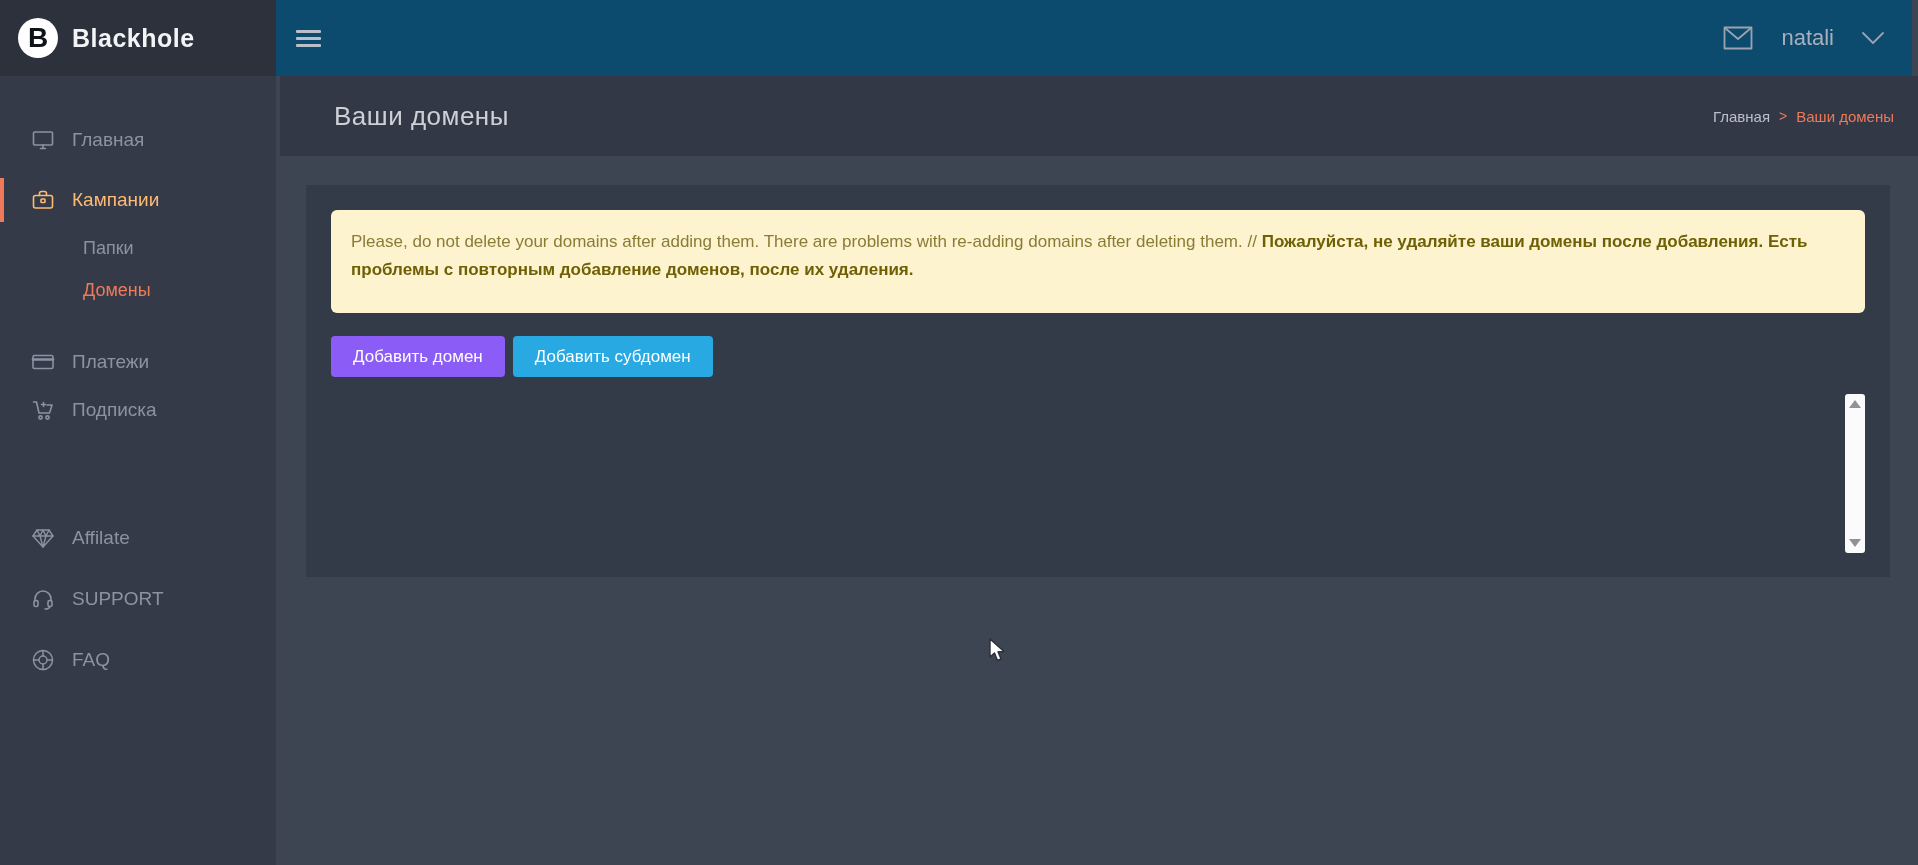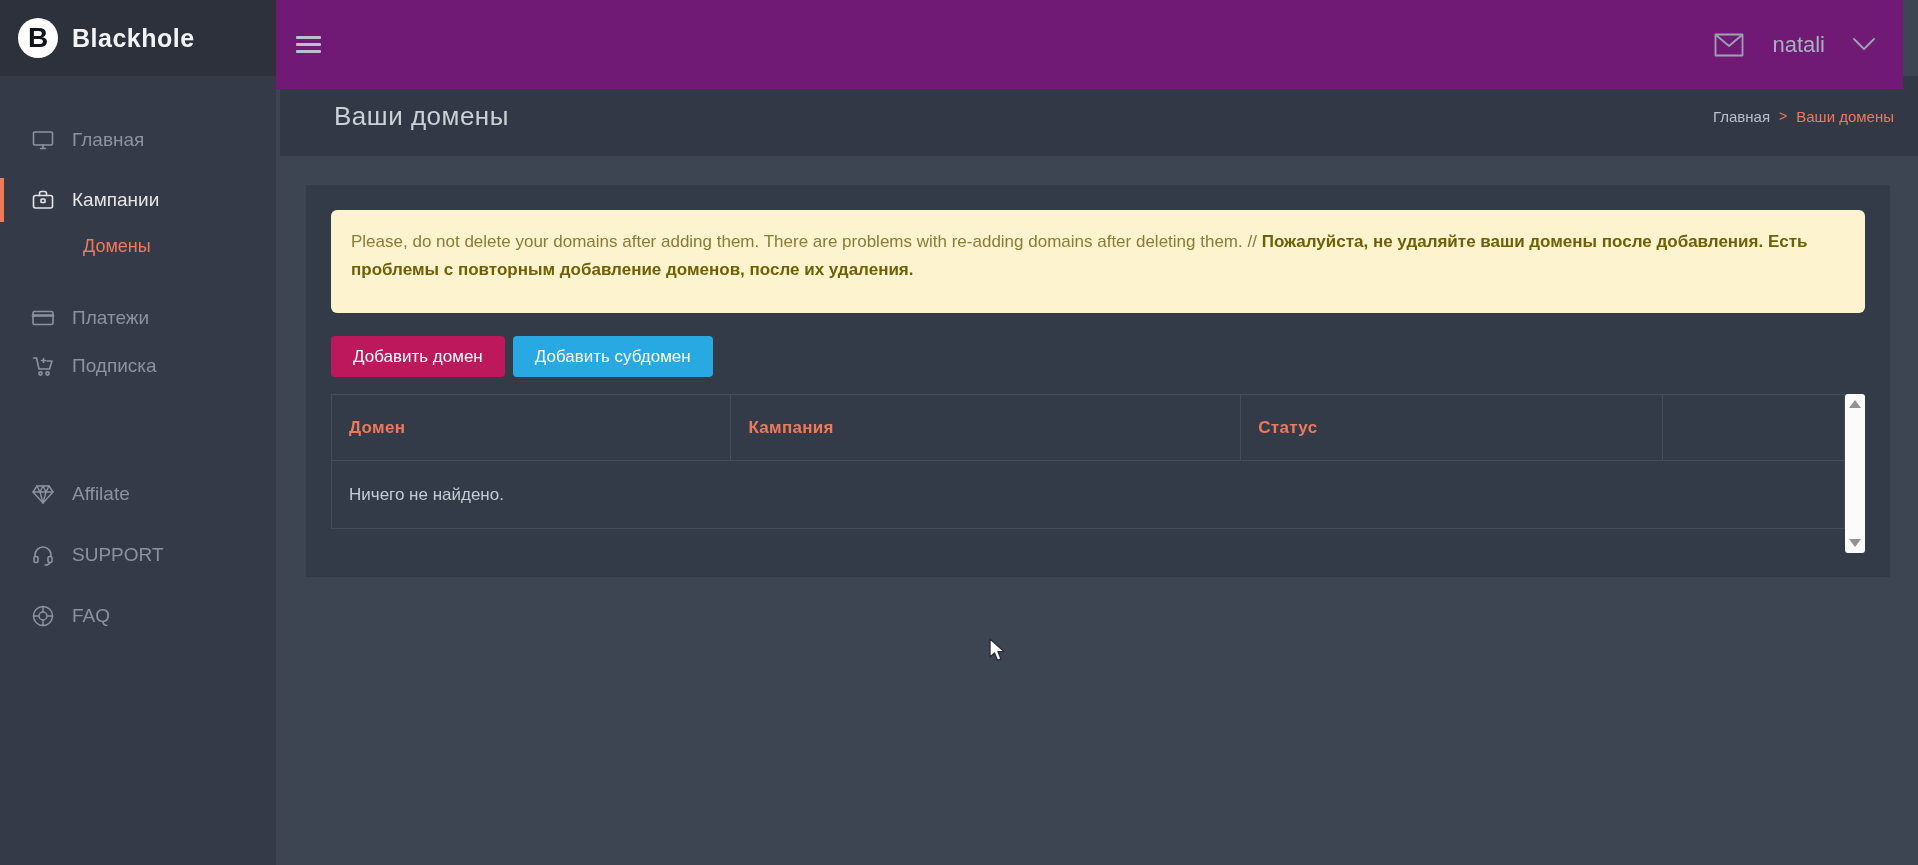--- a/index.html
+++ b/index.html
@@ -14,41 +14,41 @@
     position:absolute; left:0; top:0; width:276px; height:76px;
     background:#2c313c; display:flex; align-items:center; padding-left:18px; z-index:3;
   }
   .logo-circle {
     width:40px; height:40px; border-radius:50%; background:#ffffff;
     display:flex; align-items:center; justify-content:center;
     color:#10131a; font-weight:bold; font-size:28px; flex:0 0 auto;
   }
   .logo-text { color:#f3f4f6; font-size:25px; font-weight:bold; margin-left:14px; letter-spacing:.5px; }
   .topbar {
-    position:absolute; left:276px; top:0; right:15px; height:89px;
-    background:#701a75; display:flex; align-items:center; z-index:3;
+    position:absolute; left:276px; top:0; right:6px; height:76px;
+    background:#0c4a6e; display:flex; align-items:center; z-index:3;
   }
   .hamburger { margin-left:20px; cursor:pointer; }
   .hamburger span { display:block; width:25px; height:3px; background:#b9c0cb; margin:4px 0; border-radius:1px; }
   .topbar-right { margin-left:auto; display:flex; align-items:center; gap:28px; padding-right:28px; }
   .mail-icon svg { display:block; }
   .username { color:#a9b0bd; font-size:22px; }
   .user-chevron svg { display:block; }
 
   
   .sidebar {
     position:absolute; left:0; top:76px; width:276px; bottom:0;
     background:#343a47; padding-top:42px; z-index:2;
   }
   .nav-item {
     display:flex; align-items:center; height:44px; padding-left:27px;
     color:#8b93a2; font-size:19px; cursor:pointer; border-left:4px solid transparent;
   }
   .nav-item .icn { width:24px; height:24px; margin-right:17px; display:flex; align-items:center; justify-content:center; }
-  .nav-item.active { color:#e5e5e5; border-left-color:#ee7a5a; }
+  .nav-item.active { color:#fdba74; border-left-color:#ee7a5a; }
   .nav-item.sub { height:36px; padding-left:79px; font-size:18px; }
   .nav-item.sub.active-sub { color:#ee7a5a; }
   .mt16{margin-top:16px;} .mt8{margin-top:8px;} .mt6{margin-top:6px;}
   .mt32{margin-top:32px;text-align:center;} .mt4{margin-top:4px;} .mt84{margin-top:84px;} .mt17{margin-top:17px;}
 
   
   .pageband {
     position:absolute; left:280px; top:76px; right:0; height:80px;
     background:#323845; display:flex; align-items:center; z-index:1;
     padding:0 24px 0 54px;
@@ -69,21 +69,21 @@
     background:#fdf3cf; border-radius:6px; min-height:103px;
     padding:18px 20px; font-size:17px; line-height:1.65;
   }
   .alert .en { color:#8a7c35; }
   .alert .ru { color:#6f6005; font-weight:bold; }
   .btn-row { margin-top:23px; display:flex; gap:8px; }
   .btn {
     border:none; height:41px; padding:0 22px; border-radius:4px;
     color:#ffffff; font-size:17px; font-family:"Liberation Sans",sans-serif; cursor:pointer;
   }
-  .btn-green { background:#be185d; }
+  .btn-green { background:#8b5cf6; }
   .btn-blue  { background:#29a9e2; }
 
   .table-wrap { position:relative; margin-top:17px; height:159px; }
   table { border-collapse:collapse; width:calc(100% - 20px); table-layout:fixed; }
   th, td { border:1px solid #454d5c; text-align:left; }
   th {
     height:66px; padding-left:17px; color:#ee7a5a; font-size:17px; font-weight:bold; letter-spacing:.3px;
   }
   td { height:68px; padding-left:17px; color:#c7cbd3; font-size:17px; }
   .w1{width:26.4%;} .w2{width:33.7%;} .w3{width:27.9%;} .w4{width:12%;}
@@ -147,20 +147,23 @@
     <span class="icn">
       <svg width="24" height="24" viewBox="0 0 24 24" fill="none" stroke="currentColor" stroke-width="1.6">
         <rect x="2.5" y="7.5" width="19" height="12.5" rx="2"></rect>
         <path d="M8.5 7.5 V5.5 a2 2 0 0 1 2-2 h3 a2 2 0 0 1 2 2 V7.5"></path>
         <rect x="10" y="11" width="4" height="3.5" rx="0.8"></rect>
       </svg>
     </span>
     <span>Кампании</span>
   </div>
 
+  <div class="nav-item sub mt8">
+    <span>Папки</span>
+  </div>
   <div class="nav-item sub active-sub mt6">
     <span>Домены</span>
   </div>
 
   <div class="nav-item mt32">
     <span class="icn">
       <svg width="24" height="24" viewBox="0 0 24 24" fill="none" stroke="currentColor" stroke-width="1.6">
         <rect x="2" y="5.5" width="20" height="13" rx="1.5"></rect>
         <path d="M2 9.5 h20" stroke-width="2.6"></path>
       </svg>
@@ -229,35 +232,20 @@
     <div class="alert">
       <span class="en">Please, do not delete your domains after adding them. There are problems with re-adding domains after deleting them. // </span><span class="ru">Пожалуйста, не удаляйте ваши домены после добавления. Есть проблемы с повторным добавление доменов, после их удаления.</span>
     </div>
 
     <div class="btn-row">
       <button class="btn btn-green">Добавить домен</button>
       <button class="btn btn-blue">Добавить субдомен</button>
     </div>
 
     <div class="table-wrap">
-      <table>
-        <thead>
-          <tr>
-            <th class="w1">Домен</th>
-            <th class="w2">Кампания</th>
-            <th class="w3">Статус</th>
-            <th class="w4"></th>
-          </tr>
-        </thead>
-        <tbody>
-          <tr>
-            <td colspan="4">Ничего не найдено.</td>
-          </tr>
-        </tbody>
-      </table>
       <div class="fake-scrollbar">
         <div class="tri-up"></div>
         <div class="tri-down"></div>
       </div>
     </div>
 
   </div>
 </div>
 
 <div class="cursor">

